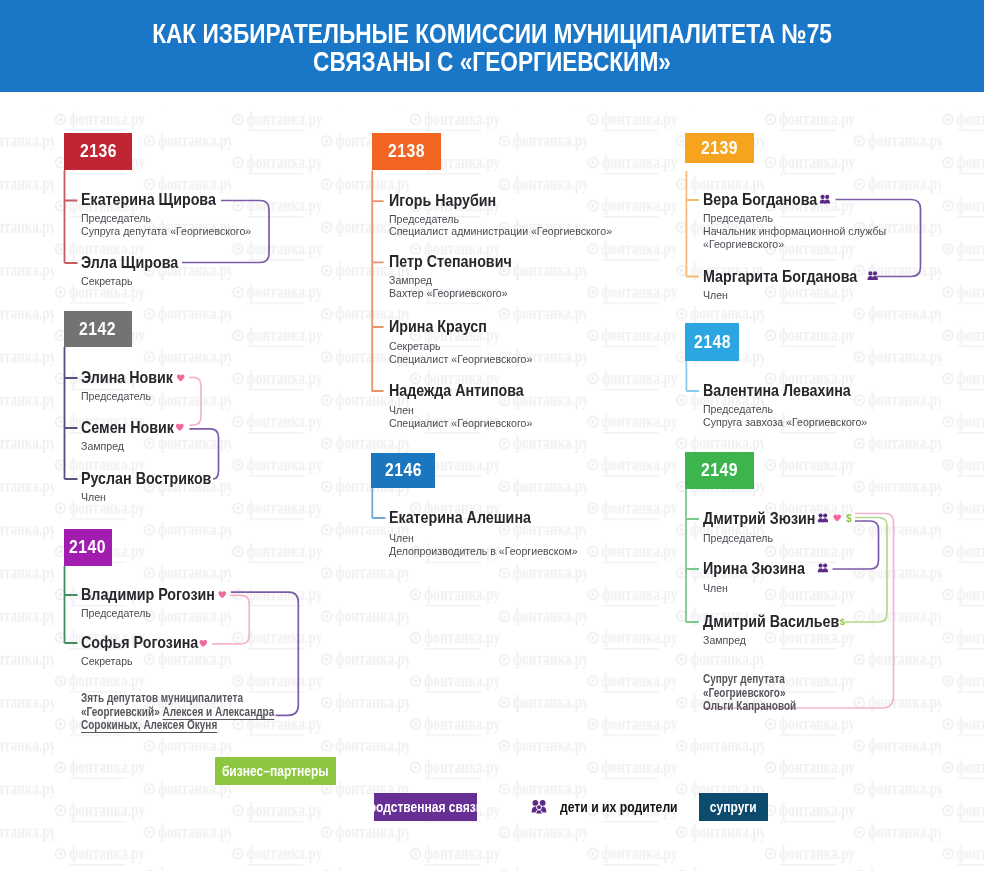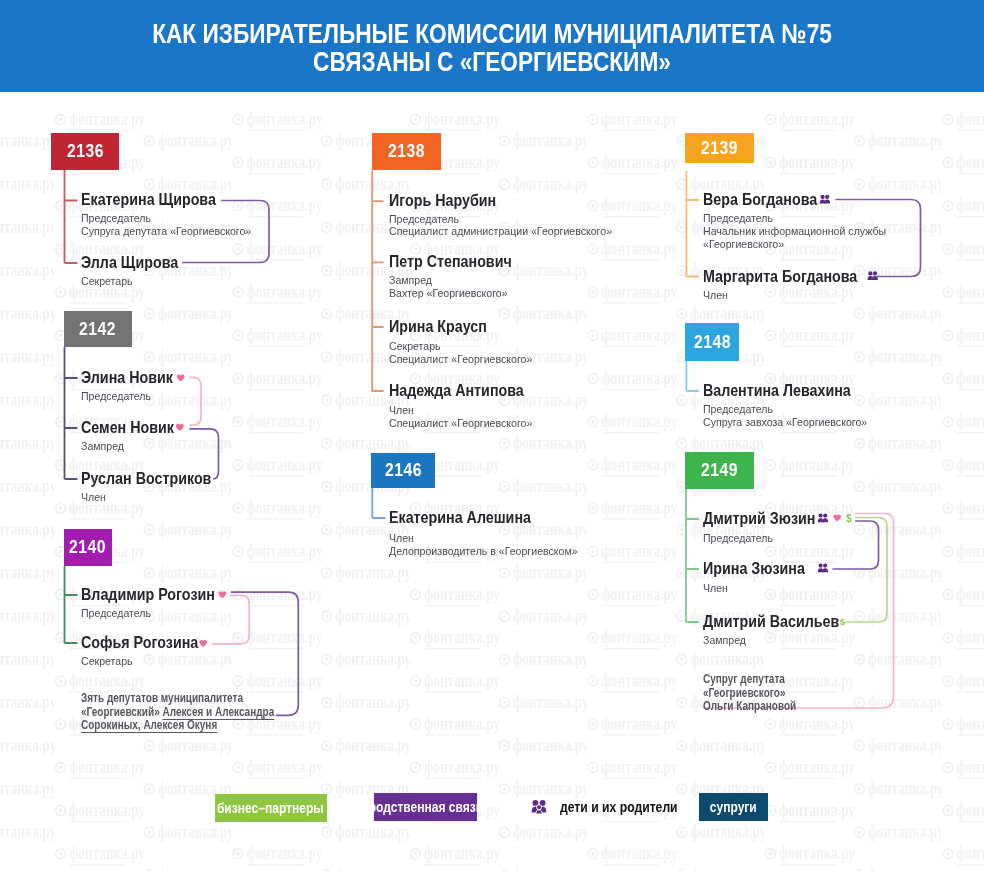--- a/index.html
+++ b/index.html
@@ -109,21 +109,21 @@
 <circle cx="3.9" cy="2.9" r="2.9"></circle>
         <path d="M0.1 12.6 Q0.1 6.4 3.9 6.4 Q7.7 6.4 7.7 12.6 Z"></path>
 <circle cx="11.1" cy="2.9" r="2.9"></circle>
         <path d="M7.3 12.6 Q7.3 6.4 11.1 6.4 Q14.9 6.4 14.9 12.6 Z"></path>
 <circle cx="7.5" cy="7.2" r="2.5" stroke="#fff" stroke-width="1"></circle>
 <path d="M4.4 14 Q4.4 9.8 7.5 9.8 Q10.6 9.8 10.6 14 Z" stroke="#fff" stroke-width="1"></path>
 </g>
 <text x="848.7" y="521.9" text-anchor="middle" font-family="Liberation Sans, sans-serif" font-size="10" font-weight="bold" fill="#8cc63f">$</text>
 <text x="842.3" y="624.92" text-anchor="middle" font-family="Liberation Sans, sans-serif" font-size="9.5" font-weight="bold" fill="#8cc63f">$</text>
     </svg>
-<div class="b" style="left:51px;top:133px;width:68px;height:37px;background:#bf2532">
+<div class="b" style="left:64px;top:133px;width:68px;height:37px;background:#bf2532">
       <span>2136</span>
     </div>
 <div class="b" style="left:63.5px;top:311px;width:68px;height:36px;background:#737373">
       <span>2142</span>
     </div>
 <div class="b" style="left:63.5px;top:529px;width:48px;height:37px;background:#a21caf">
       <span>2140</span>
     </div>
 <div class="b" style="left:371.5px;top:133px;width:69px;height:37px;background:#f26422">
       <span>2138</span>
@@ -185,21 +185,21 @@
 <div class="s" style="left:703px;top:530.5px">Председатель</div>
 <div class="s" style="left:703px;top:580.5px">Член</div>
 <div class="s" style="left:703px;top:632.5px">Зампред</div>
 <div class="t" style="left:81px;top:691.3px">Зять депутатов муниципалитета</div>
 <div class="t" style="left:81px;top:704.8px">«Георгиевский» <u>Алексея и Александра</u></div>
 <div class="t" style="left:81px;top:718.2px"><u>Сорокиных, Алексея Окуня</u></div>
 <div class="t" style="left:703px;top:672.3px">Супруг депутата</div>
 <div class="t" style="left:703px;top:685.7px">«Геогриевского»</div>
 <div class="t" style="left:703px;top:698.7px">Ольги Капрановой</div>
 
-<div class="lg" style="left:214.6px;top:794px;width:112px;background:#8dc63f">
+<div class="lg" style="left:214.6px;top:757px;width:121px;background:#8dc63f">
       <span>бизнес–партнеры</span>
     </div>
 <div class="lg" style="left:374px;top:793px;width:103px;background:#672f94">
       <span>родственная связь</span>
     </div>
 <div class="lt" style="left:560px;top:798.5px">дети и их родители</div>
 <div class="lg" style="left:699px;top:793px;width:69.3px;background:#0c4a6e">
       <span>супруги</span>
     </div>
 

